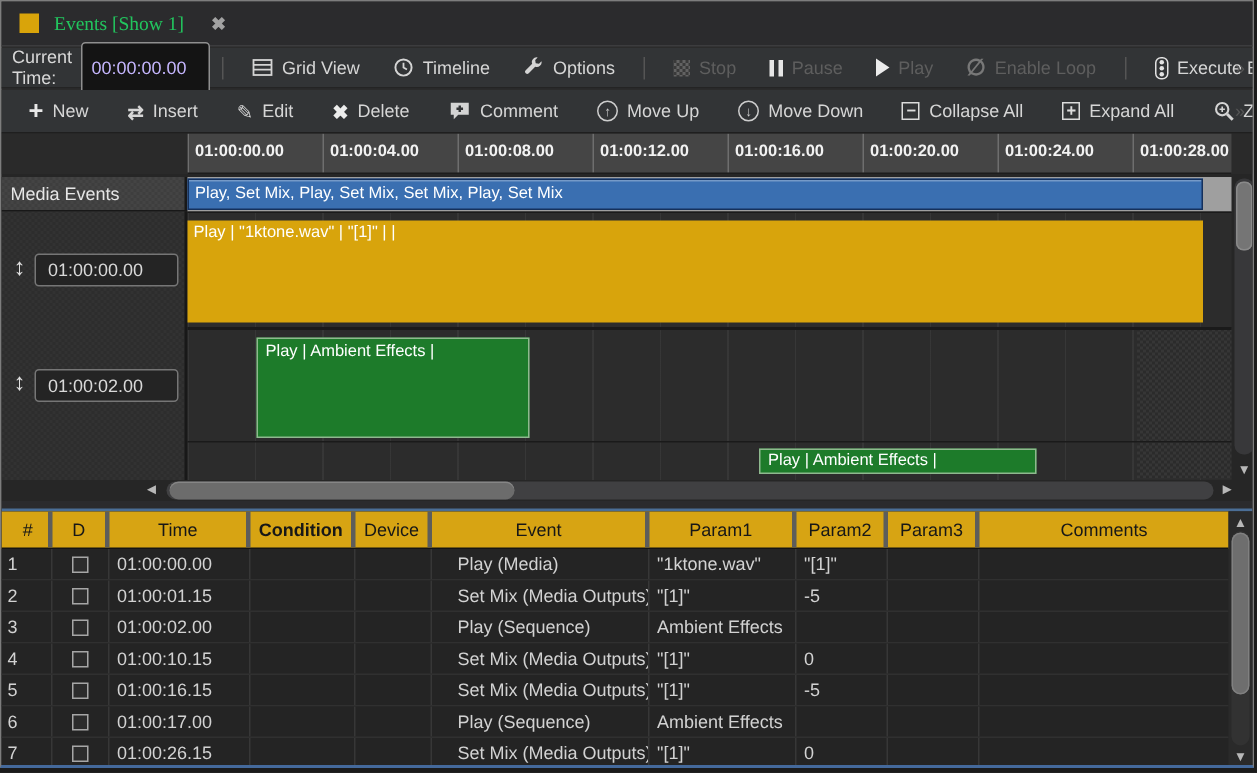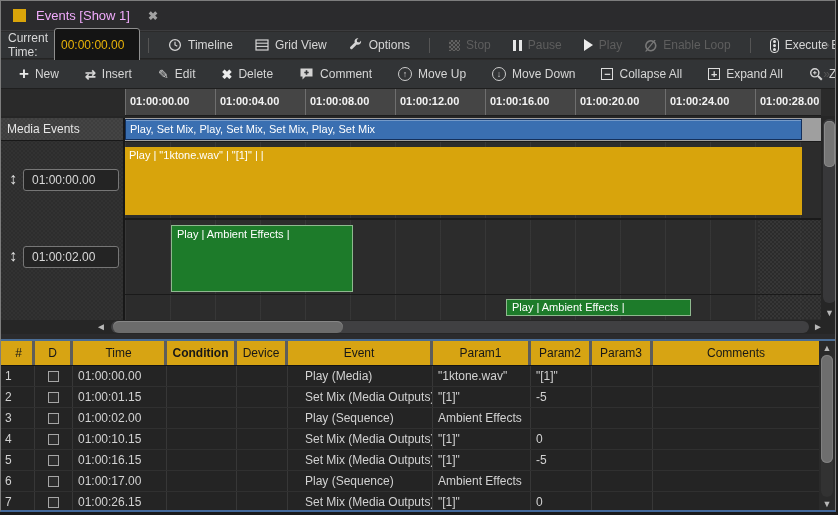--- a/index.html
+++ b/index.html
@@ -5,30 +5,30 @@
   html,body { margin:0; padding:0; background:#1b1b1b; }
   * { box-sizing:border-box; }
   body { font-family:"Liberation Sans", sans-serif; font-size:12px; -webkit-font-smoothing:antialiased; }
   .window { position:relative; width:836px; height:512px; border:1px solid #7d7d7d; border-bottom:2px solid #44699b;
             background:#2b2b2b; overflow:hidden; color:#d6d6d6; }
 
   
   .tabbar { position:absolute; top:0; left:0; right:0; height:30px; background:#2b2b2d; border-bottom:1px solid #3c3c3e; }
   .tab { display:inline-flex; align-items:center; gap:10px; height:100%; padding:0 12px; }
   .tab-icon { width:13px; height:13px; background:#d9a40a; }
-  .tab-title { color:#f0abfc; font-size:13px; }
+  .tab-title { color:#22c55e; font-size:13px;font-family:Liberation Serif, serif; }
   .tab-close { color:#a2a2a2; font-weight:bold; font-size:12px; margin-left:8px; cursor:default; }
 
   
   .toolbar { position:absolute; left:0; right:0; display:flex; align-items:center; background:#323436; padding-left:5px; }
   .tb1 { top:31px; height:27px; border-bottom:1px solid #242424; }
   .tb2 { top:59px; height:29px; border-bottom:1px solid #1f1f1f; }
   .tb-label { color:#d8d8d8; margin:0 6px 0 2px; }
   .time-input { width:86px; height:35px; background:#141414; border:1px solid #8f8f8f; border-radius:3px;
-                color:#eab308; font:12px "Liberation Sans", sans-serif; padding:0 6px; }
+                color:#c4b5fd; font:12px "Liberation Sans", sans-serif; padding:0 6px; }
   .sep { width:1px; height:15px; background:#555; margin:0 8px; flex:none; }
   .tb-btn { display:flex; align-items:center; gap:6px; padding:0 11px; height:100%; color:#d6d6d6; cursor:default; white-space:nowrap; }
   .tb2 .tb-btn { padding:0 13px; }
   .tb-btn.disabled { color:#5e5e5e;justify-content:flex-end; }
   .overflow { position:absolute; right:5px; color:#565656; font-size:12px; }
 
   
   .ic { display:inline-flex; align-items:center; justify-content:center; flex:none; }
   .icon-stop { width:11px; height:11px; background:repeating-conic-gradient(#626262 0% 25%, #3a3a3a 0% 50%); background-size:4px 4px; }
   .icon-pause { display:inline-flex; gap:3px; }
@@ -136,36 +136,36 @@
   </div>
 
   <div class="toolbar tb1">
     <span class="tb-label">Current Time:</span>
     <input class="time-input" value="00:00:00.00" style="">
     <span class="sep"></span>
 
     <div class="tb-btn">
       <span class="ic">
         <svg width="14" height="14" viewBox="0 0 14 14">
-            <circle cx="7" cy="7" r="5.4" fill="none" stroke="#d4d4d4" stroke-width="1.3"></circle>
-            <path d="M7 3.8V7l2.3 1.3" fill="none" stroke="#d4d4d4" stroke-width="1.2"></path>
-          </svg>
-      </span>
-      <span>Timeline</span>
-    </div>
-
-    <div class="tb-btn">
-      <span class="ic">
-        <svg width="14" height="14" viewBox="0 0 14 14">
             <rect x="1" y="2" width="12" height="10" fill="none" stroke="#d4d4d4" stroke-width="1.2"></rect>
             <line x1="1" y1="5.2" x2="13" y2="5.2" stroke="#d4d4d4" stroke-width="1.1"></line>
             <line x1="1" y1="8.4" x2="13" y2="8.4" stroke="#d4d4d4" stroke-width="1.1"></line>
           </svg>
       </span>
       <span>Grid View</span>
+    </div>
+
+    <div class="tb-btn">
+      <span class="ic">
+        <svg width="14" height="14" viewBox="0 0 14 14">
+            <circle cx="7" cy="7" r="5.4" fill="none" stroke="#d4d4d4" stroke-width="1.3"></circle>
+            <path d="M7 3.8V7l2.3 1.3" fill="none" stroke="#d4d4d4" stroke-width="1.2"></path>
+          </svg>
+      </span>
+      <span>Timeline</span>
     </div>
 
     <div class="tb-btn">
       <span class="ic">
         <svg width="14" height="14" viewBox="0 0 16 16">
             <path d="M13.7 3.2a3.6 3.6 0 0 1-4.8 4.2L4 12.3a1.6 1.6 0 1 1-2.3-2.3l4.9-4.9A3.6 3.6 0 0 1 10.8.3L8.9 2.2l.4 2.5 2.5.4 1.9-1.9z" fill="#d4d4d4"></path>
           </svg>
       </span>
       <span>Options</span>
     </div>

